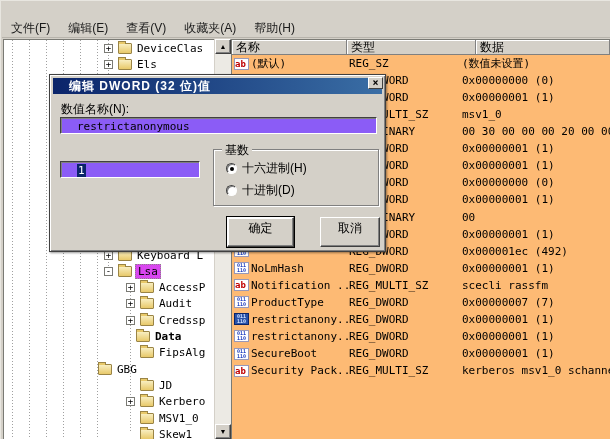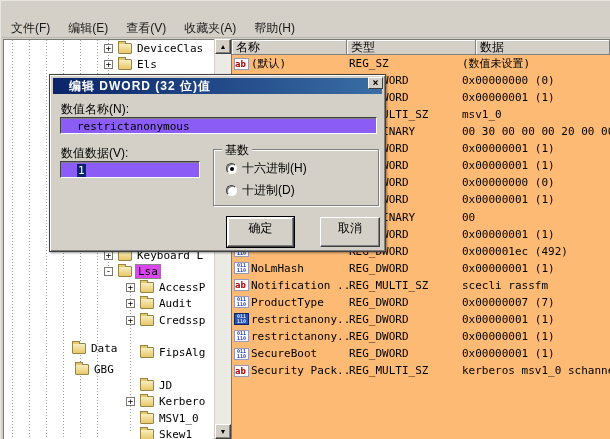--- a/index.html
+++ b/index.html
@@ -151,31 +151,31 @@
         <div class="trow" style="top: 255.9px; padding-left: 122px;">
           <span class="ebox">+</span>
           <span class="folder"></span>
           <span class="tlabel">Audit</span>
         </div>
         <div class="trow" style="top: 272.2px; padding-left: 122px;">
           <span class="ebox">+</span>
           <span class="folder"></span>
           <span class="tlabel">Credssp</span>
         </div>
-        <div class="trow" style="top: 300px; padding-left: 54px;">
+        <div class="trow" style="top: 288px; padding-left: 118px; font-weight: bold;">
           <span class="ebox none"></span>
           <span class="folder"></span>
           <span class="tlabel">Data</span>
         </div>
         <div class="trow" style="top: 304.8px; padding-left: 122px;">
           <span class="ebox none"></span>
           <span class="folder"></span>
           <span class="tlabel">FipsAlg</span>
         </div>
-        <div class="trow" style="top: 321.1px; padding-left: 57px;">
+        <div class="trow" style="top: 321.1px; padding-left: 80px;">
           <span class="ebox none"></span>
           <span class="folder"></span>
           <span class="tlabel">GBG</span>
         </div>
         <div class="trow" style="top: 337.4px; padding-left: 122px;">
           <span class="ebox none"></span>
           <span class="folder"></span>
           <span class="tlabel">JD</span>
         </div>
         <div class="trow" style="top: 353.7px; padding-left: 122px;">
@@ -372,21 +372,20 @@
 
   <div class="dialog">
     <div class="dtitle">
       <span class="t">编辑 DWORD (32 位)值</span>
     </div>
     <div class="dclose">×</div>
 
     <div class="dlabel" style="left:11px; top:26px;">数值名称(N):</div>
     <div class="field" style="left:10px; top:42px; width:317px; height:17px;">restrictanonymous</div>
 
-    <div class="dlabel" style="left:11px; top:70px;">数值数据(V):</div>
     <div class="field" style="left:10px; top:86px; width:140px; height:17px;"><span class="selchip">1</span></div>
 
     <div class="group">
       <div class="glegend">基数</div>
       <div class="radio-row" style="top:10px;">
         <span class="rdot on"></span>
         <span>十六进制(H)</span>
       </div>
       <div class="radio-row" style="top:32px;">
         <span class="rdot"></span>

